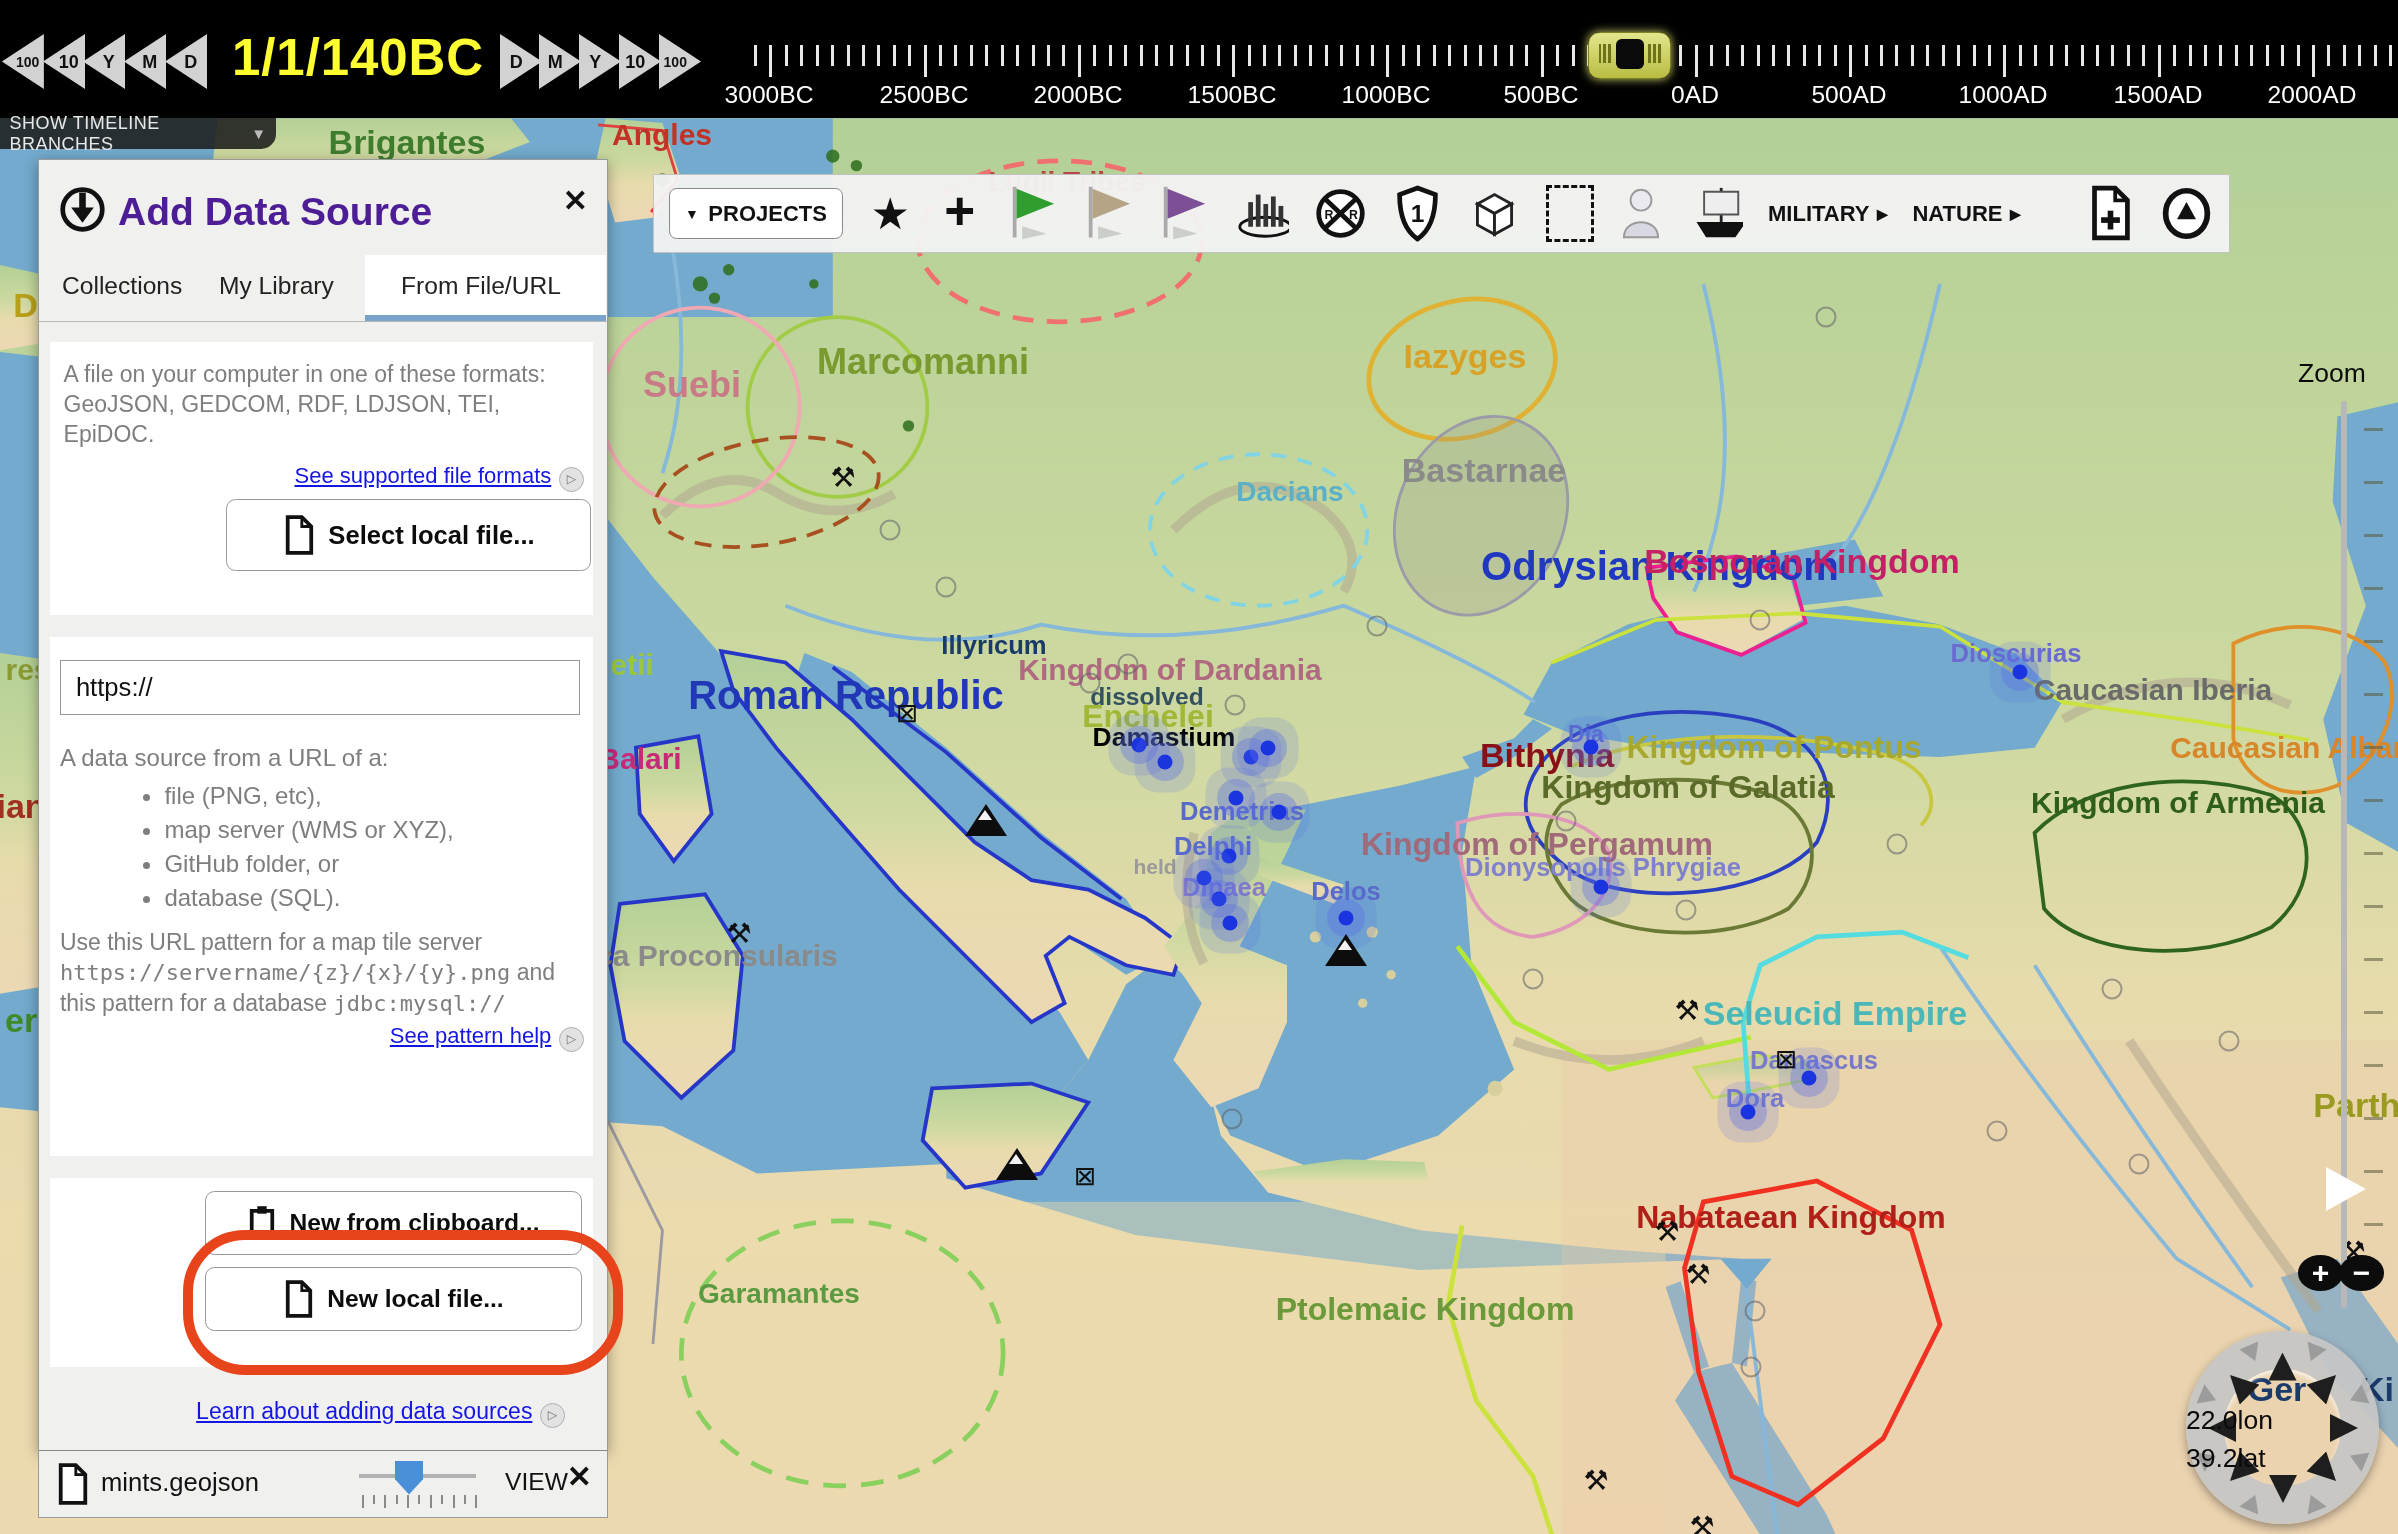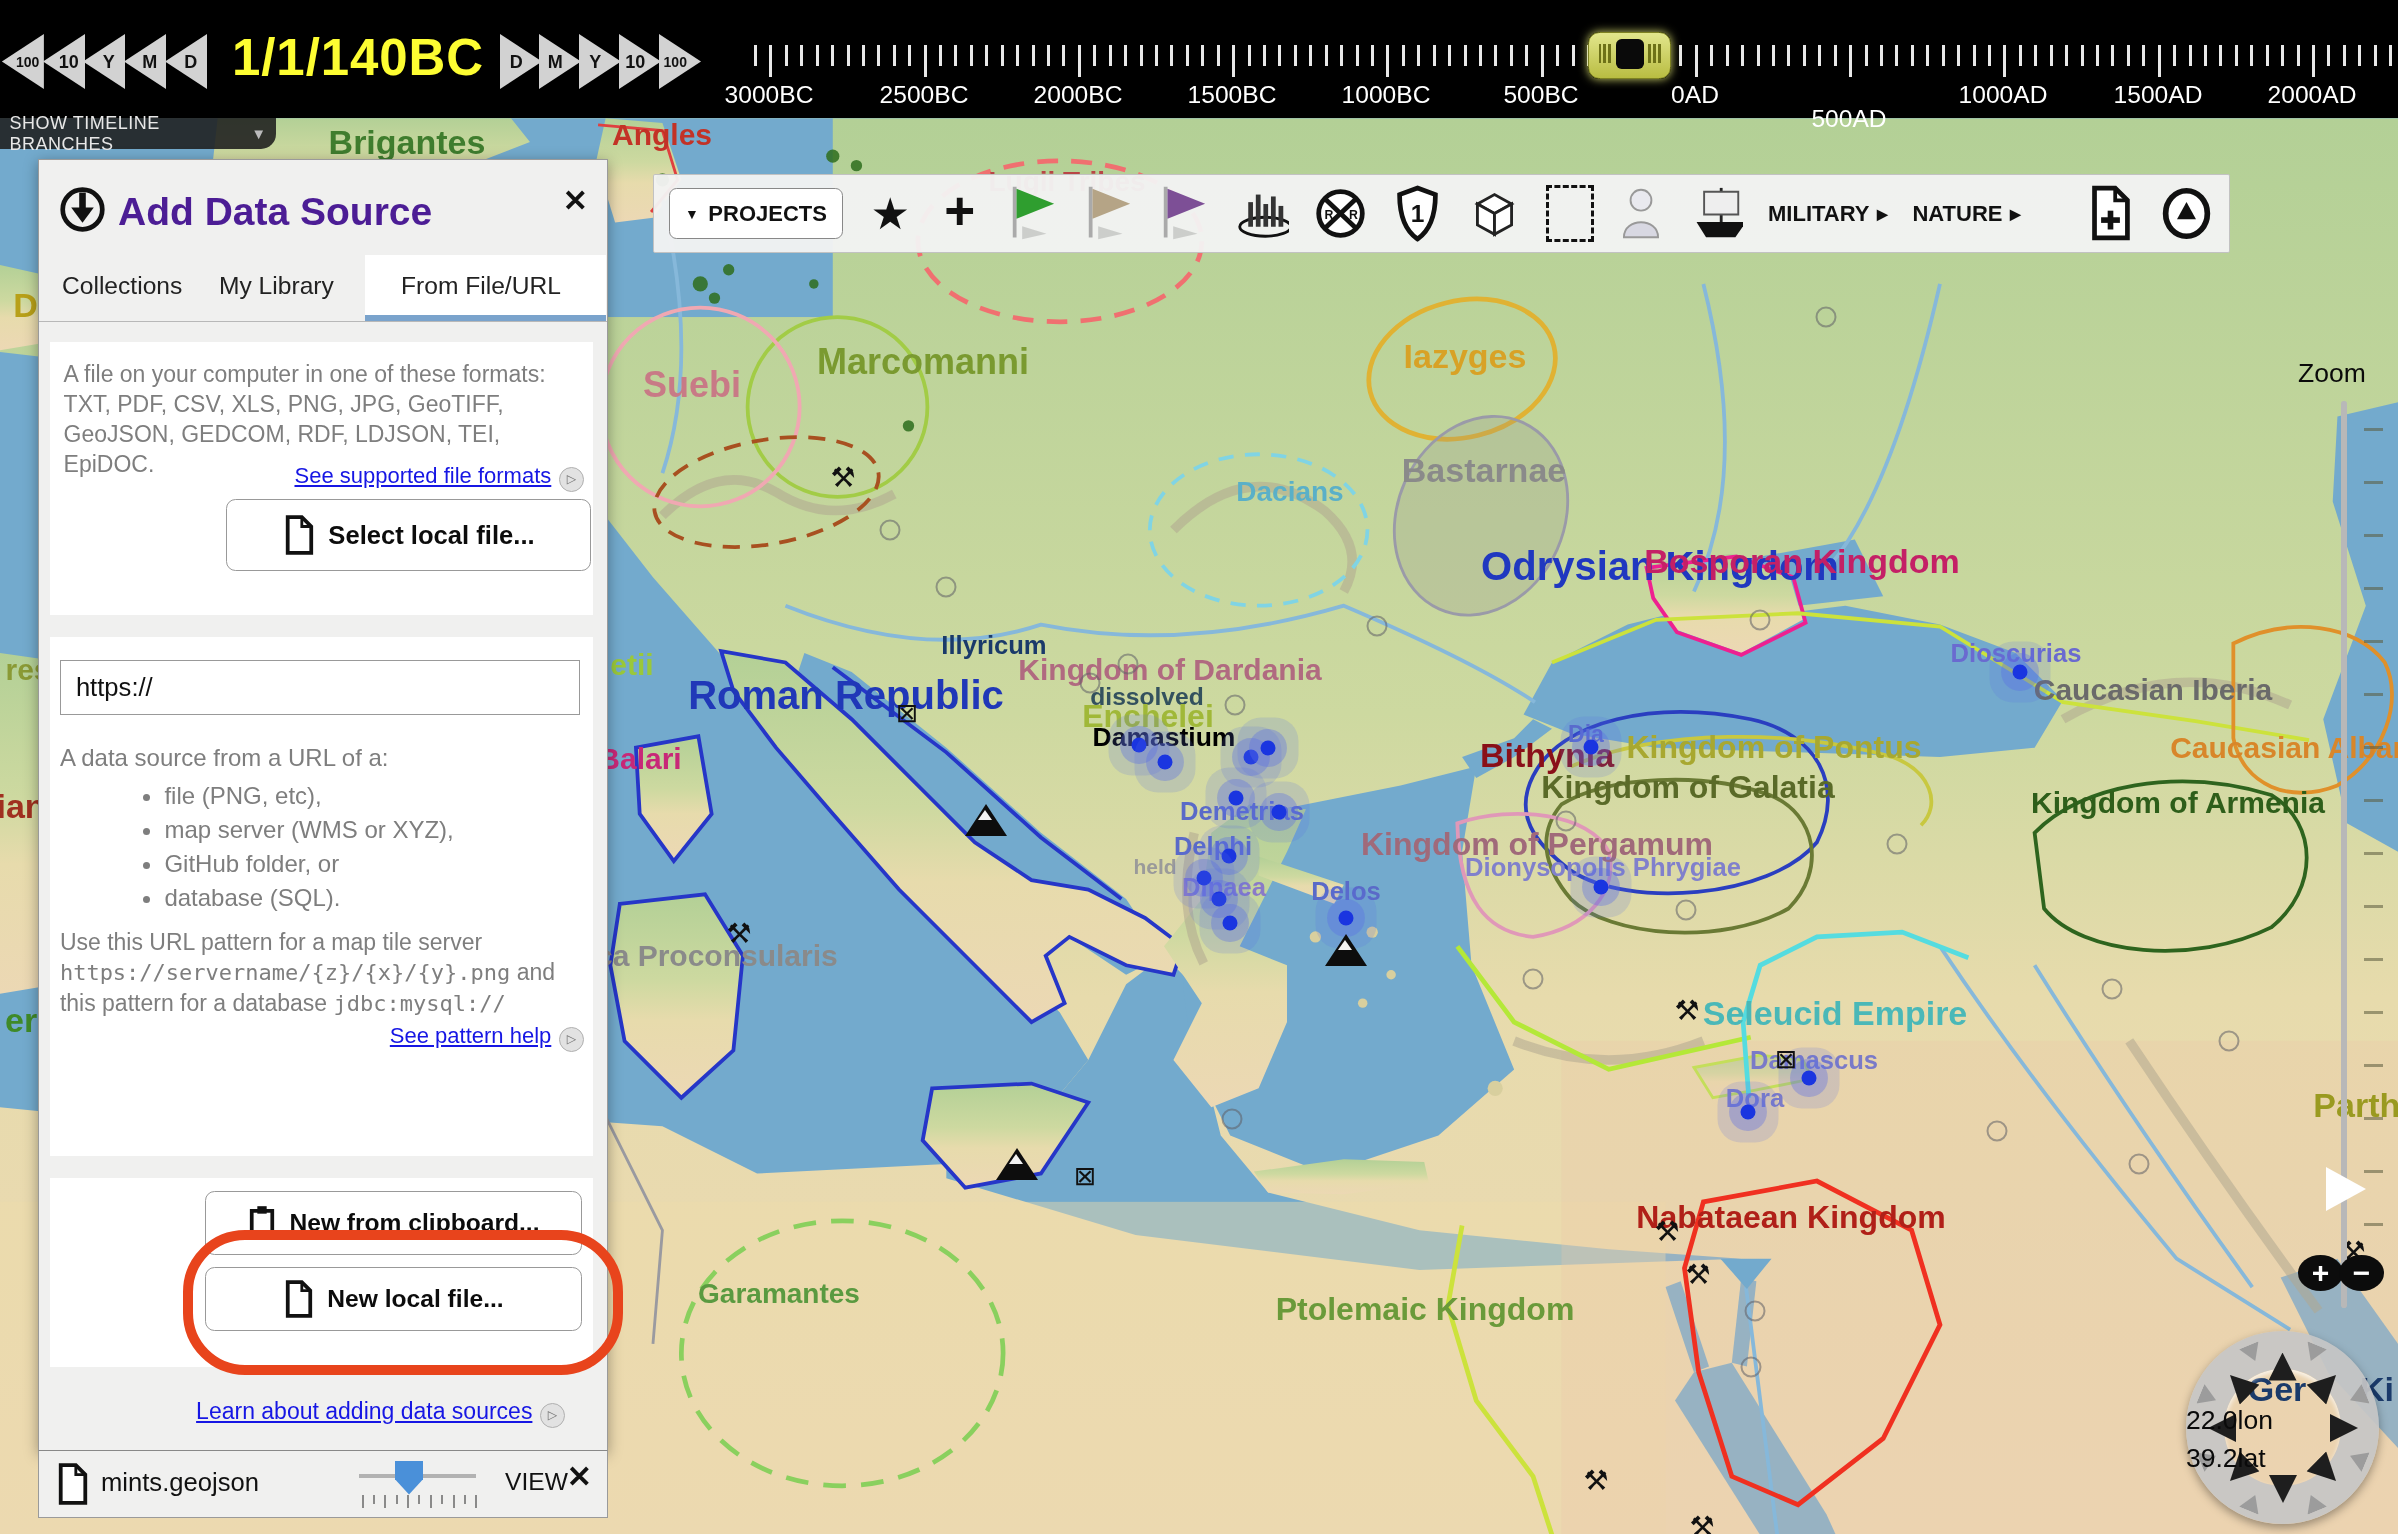--- a/index.html
+++ b/index.html
@@ -452,21 +452,21 @@
         <div class="ruler-tick" style="left: 1710px; height: 21px; top: 45px;"></div>
         <div class="ruler-tick" style="left: 1726px; height: 21px; top: 45px;"></div>
         <div class="ruler-tick" style="left: 1741px; height: 21px; top: 45px;"></div>
         <div class="ruler-tick" style="left: 1757px; height: 21px; top: 45px;"></div>
         <div class="ruler-tick" style="left: 1772px; height: 21px; top: 45px;"></div>
         <div class="ruler-tick" style="left: 1787px; height: 21px; top: 45px;"></div>
         <div class="ruler-tick" style="left: 1803px; height: 21px; top: 45px;"></div>
         <div class="ruler-tick" style="left: 1818px; height: 21px; top: 45px;"></div>
         <div class="ruler-tick" style="left: 1834px; height: 21px; top: 45px;"></div>
         <div class="ruler-tick" style="left: 1849px; height: 32px;"></div>
-        <div class="ruler-label" style="left: 1849px; margin-top: 24px;">500AD</div>
+        <div class="ruler-label" style="left: 1849px;">500AD</div>
         <div class="ruler-tick" style="left: 1865px; height: 21px; top: 45px;"></div>
         <div class="ruler-tick" style="left: 1880px; height: 21px; top: 45px;"></div>
         <div class="ruler-tick" style="left: 1895px; height: 21px; top: 45px;"></div>
         <div class="ruler-tick" style="left: 1911px; height: 21px; top: 45px;"></div>
         <div class="ruler-tick" style="left: 1926px; height: 21px; top: 45px;"></div>
         <div class="ruler-tick" style="left: 1942px; height: 21px; top: 45px;"></div>
         <div class="ruler-tick" style="left: 1957px; height: 21px; top: 45px;"></div>
         <div class="ruler-tick" style="left: 1973px; height: 21px; top: 45px;"></div>
         <div class="ruler-tick" style="left: 1988px; height: 21px; top: 45px;"></div>
         <div class="ruler-tick" style="left: 2003px; height: 32px;"></div>
@@ -635,21 +635,20 @@
     <div class="tab-active-bg"></div>
     <span class="tab" style="left:23px">Collections</span>
     <span class="tab" style="left:180px">My Library</span>
     <span class="tab" style="left:362px;font-weight:normal">From File/URL</span>
     <div class="tab-underline"></div>
     <div class="panel-divider"></div>
 
     <div class="card" style="top:182px;height:273px">
       <div class="gray-text abs" style="left:13.2px;top:17px">
         <div>A file on your computer in one of these formats:</div>
-        <div>TXT, PDF, CSV, XLS, PNG, JPG, GeoTIFF,</div>
         <div>GeoJSON, GEDCOM, RDF, LDJSON, TEI, EpiDOC.</div>
       </div>
       <div class="abs" style="right:9.5px;top:121px">
         <span class="blue-link">See supported file formats</span><span class="linkarrow">▷</span>
       </div>
       <div class="wbtn" style="left:176px;top:157px;width:363px;height:70px;font-size:25.6px">
         <svg width="32" height="42" viewBox="0 0 34 44">
             <path d="M5 3 H20 L30 13 V41 H5 Z" fill="#fff" stroke="#111" stroke-width="4"></path>
             <path d="M20 3 L20 13 H30" fill="none" stroke="#111" stroke-width="3"></path>
           </svg>

